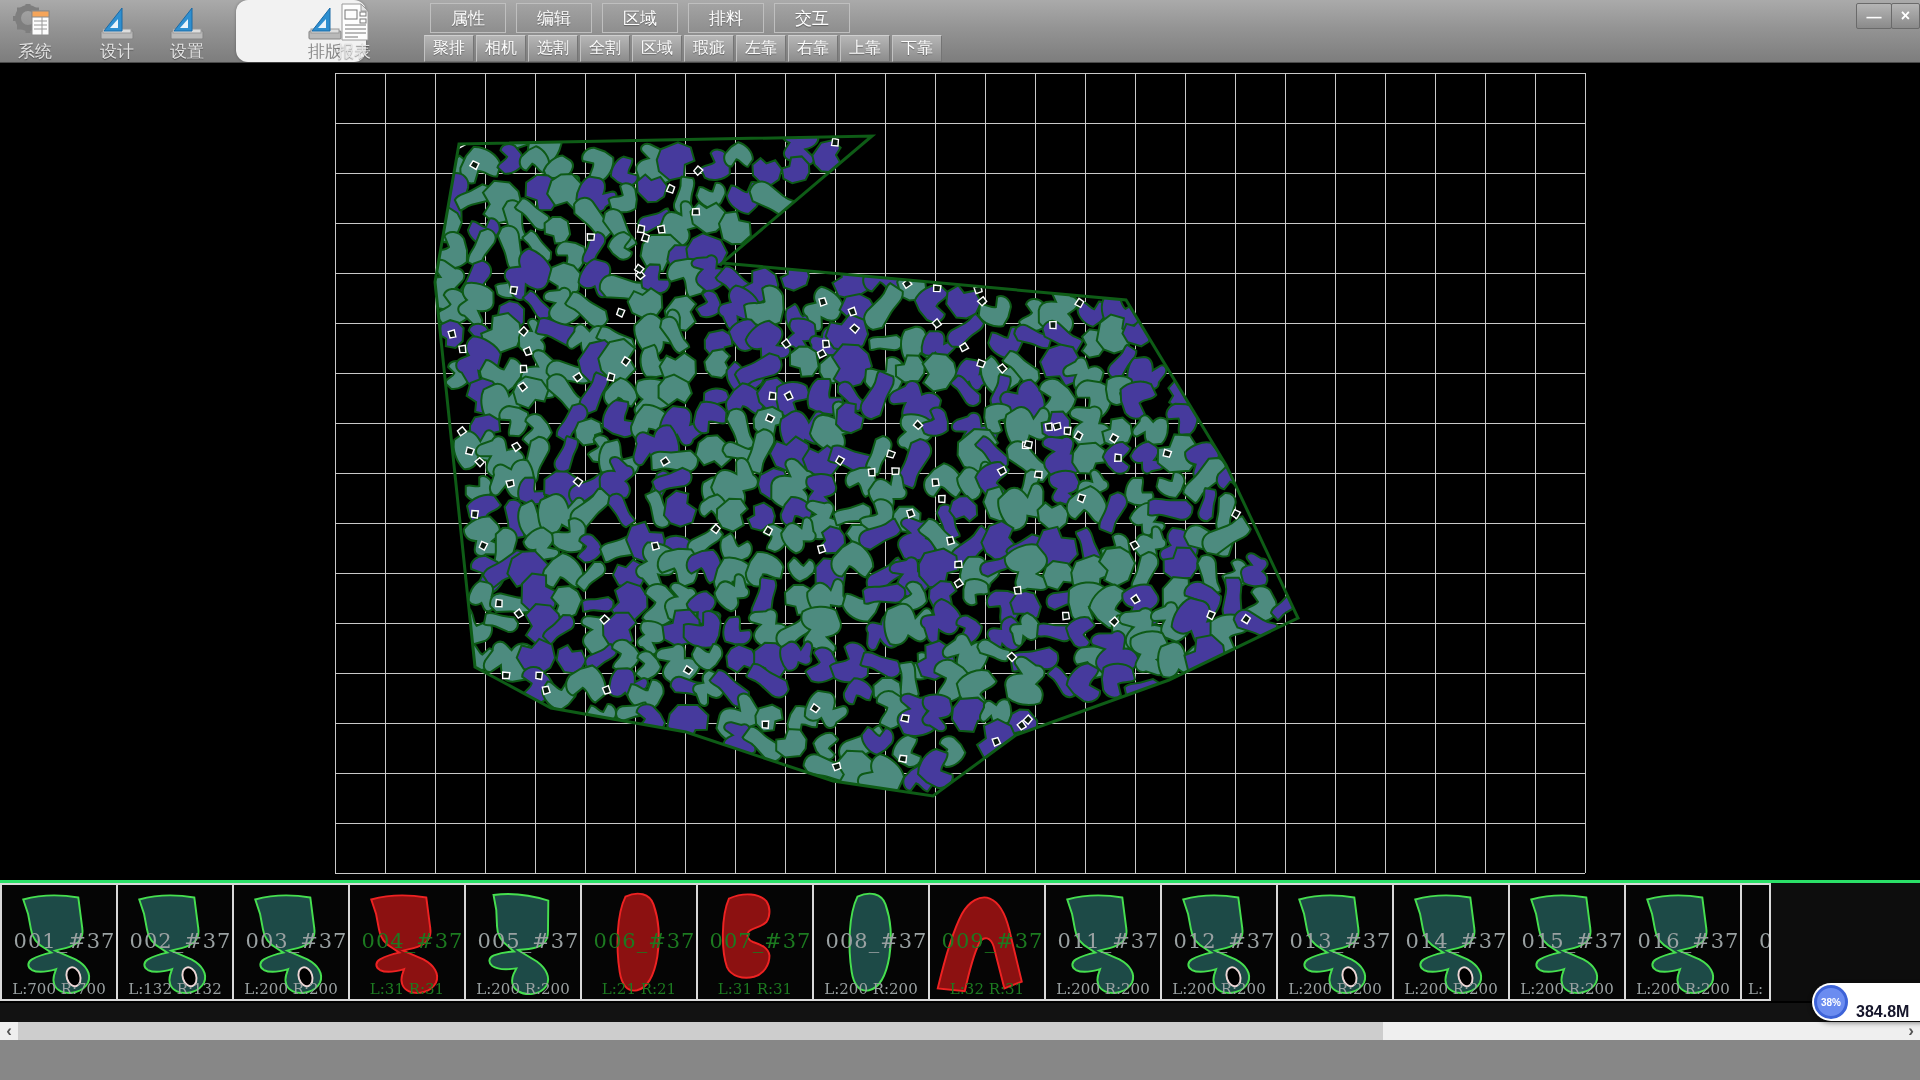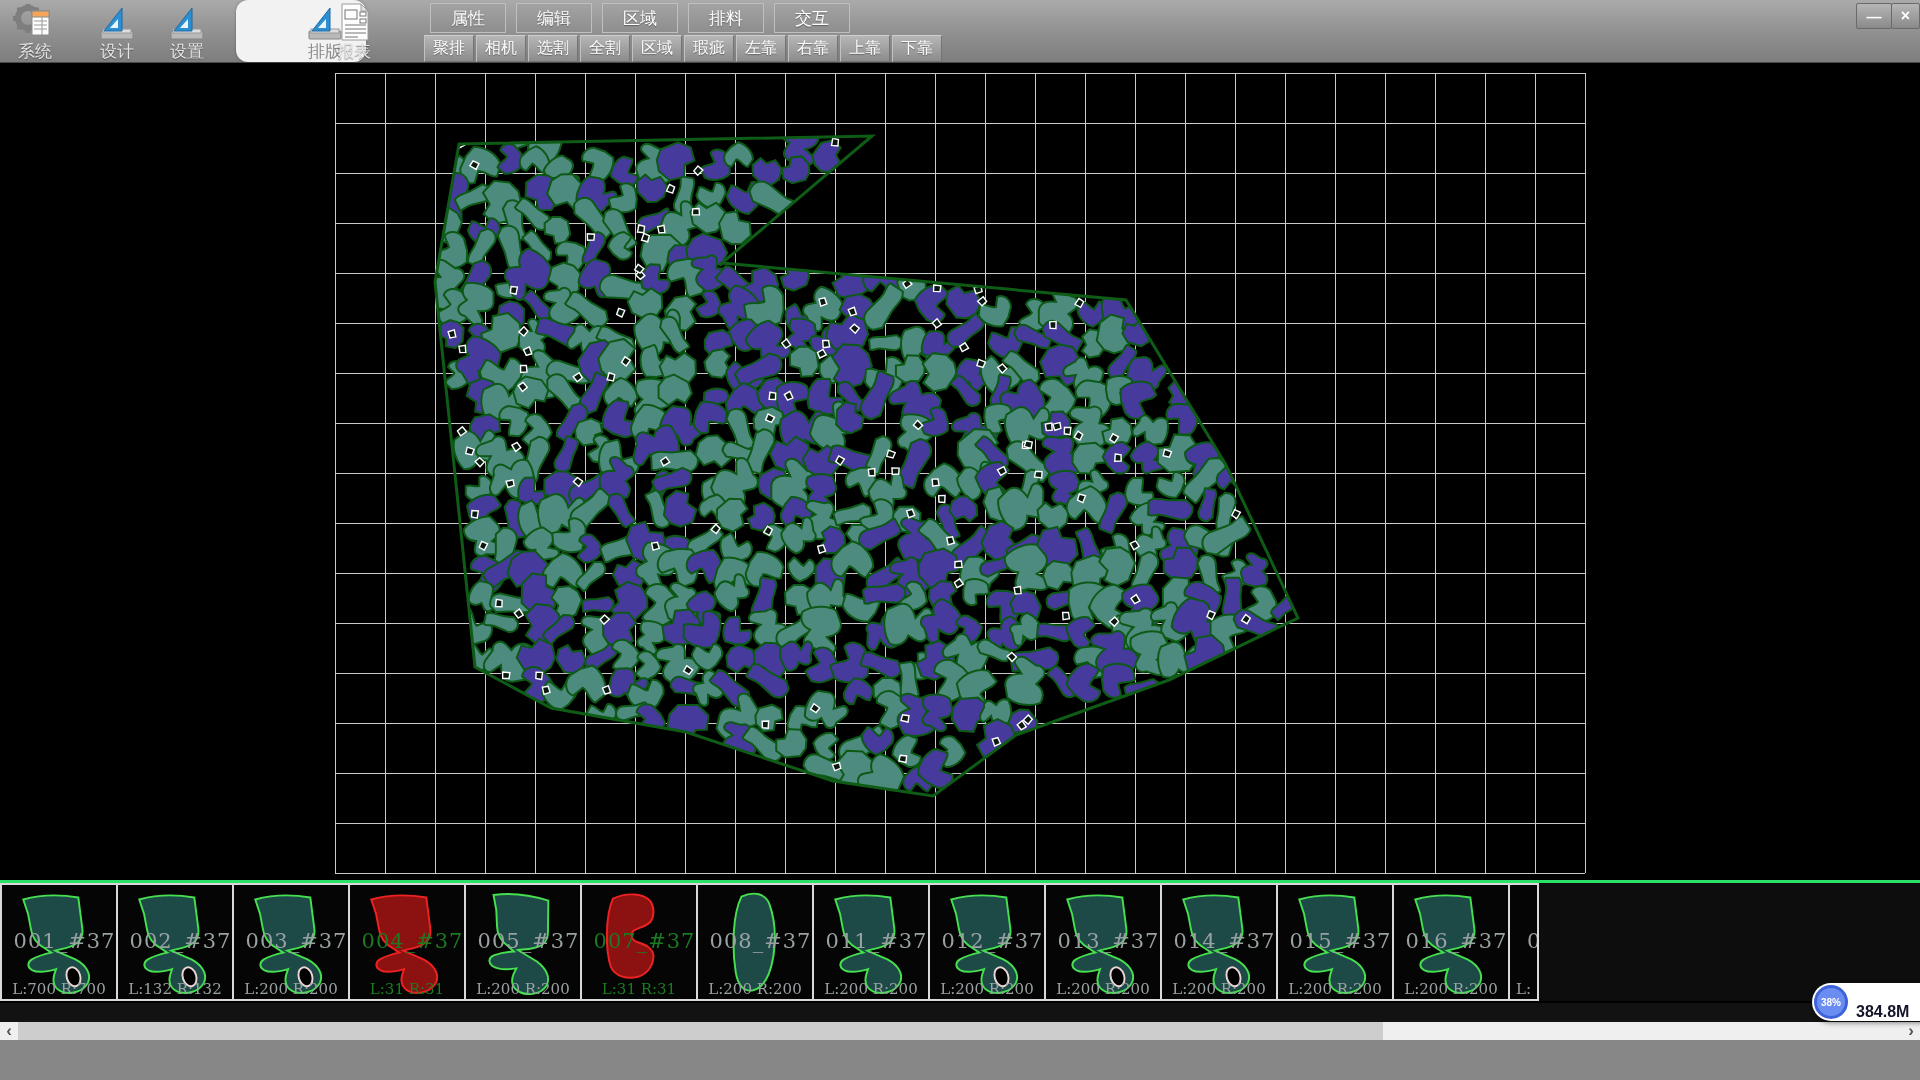--- a/index.html
+++ b/index.html
@@ -818,34 +818,52 @@
           <g transform="rotate(8 59 57)">
             <path d="M22,13 C40,8 62,8 79,11 L83,42 C85,54 79,59 70,62 C64,64 58,65 55,66 L76,75 C87,81 93,90 89,99 C84,109 70,112 61,108 C54,105 52,98 54,91 L56,85 C46,88 37,89 31,86 C26,83 26,78 31,75 C38,71 46,69 51,68 L45,64 C36,59 31,52 30,44 L27,28 Z" fill="#1d4a47" stroke="#46df4f" stroke-width="2"></path>
           </g>
         </svg>
         <div class="thumb-id" style="color:#9aa1a2">005_#37</div>
         <div class="thumb-lr" style="color:#9aa1a2">L:200 R:200</div>
       </div>
       <div class="thumb-cell">
         <svg viewBox="0 0 118 114">
           <g>
+            <path d="M45,10 C58,4 70,7 74,18 C79,32 81,52 78,72 C75,90 69,104 57,107 C47,109 41,101 39,88 C35,62 36,28 45,10 Z" fill="#8c1111" stroke="#ee2222" stroke-width="2"></path>
+          </g>
+        </svg>
+        <div class="thumb-id" style="color:#1c7a20">006_#37</div>
+        <div class="thumb-lr" style="color:#1c7a20">L:21 R:21</div>
+      </div>
+      <div class="thumb-cell">
+        <svg viewBox="0 0 118 114">
+          <g>
             <path d="M32,12 C48,5 64,7 71,15 C75,21 75,30 71,36 C64,43 55,42 52,47 C50,51 52,55 57,57 C66,60 73,63 74,71 C74,81 68,90 58,93 C46,96 34,92 30,83 C24,66 24,30 32,12 Z" fill="#8c1111" stroke="#ee2222" stroke-width="2"></path>
           </g>
         </svg>
         <div class="thumb-id" style="color:#1c7a20">007_#37</div>
         <div class="thumb-lr" style="color:#1c7a20">L:31 R:31</div>
       </div>
       <div class="thumb-cell">
         <svg viewBox="0 0 118 114">
           <g>
             <path d="M45,10 C58,4 70,7 74,18 C79,32 81,52 78,72 C75,90 69,104 57,107 C47,109 41,101 39,88 C35,62 36,28 45,10 Z" fill="#1d4a47" stroke="#46df4f" stroke-width="2"></path>
           </g>
         </svg>
         <div class="thumb-id" style="color:#9aa1a2">008_#37</div>
         <div class="thumb-lr" style="color:#9aa1a2">L:200 R:200</div>
+      </div>
+      <div class="thumb-cell">
+        <svg viewBox="0 0 118 114">
+          <g>
+            <path d="M8,105 C14,80 24,45 33,28 C40,15 52,8 62,12 C72,16 78,28 82,44 L95,98 L77,105 L66,62 C63,52 56,50 51,58 C45,70 40,90 36,108 Z" fill="#8c1111" stroke="#ee2222" stroke-width="2"></path>
+          </g>
+        </svg>
+        <div class="thumb-id" style="color:#1c7a20">009_#37</div>
+        <div class="thumb-lr" style="color:#1c7a20">L:32 R:31</div>
       </div>
       <div class="thumb-cell">
         <svg viewBox="0 0 118 114">
           <g>
             <path d="M22,13 C40,8 62,8 79,11 L83,42 C85,54 79,59 70,62 C64,64 58,65 55,66 L76,75 C87,81 93,90 89,99 C84,109 70,112 61,108 C54,105 52,98 54,91 L56,85 C46,88 37,89 31,86 C26,83 26,78 31,75 C38,71 46,69 51,68 L45,64 C36,59 31,52 30,44 L27,28 Z" fill="#1d4a47" stroke="#46df4f" stroke-width="2"></path>
           </g>
         </svg>
         <div class="thumb-id" style="color:#9aa1a2">011_#37</div>
         <div class="thumb-lr" style="color:#9aa1a2">L:200 R:200</div>
       </div>

